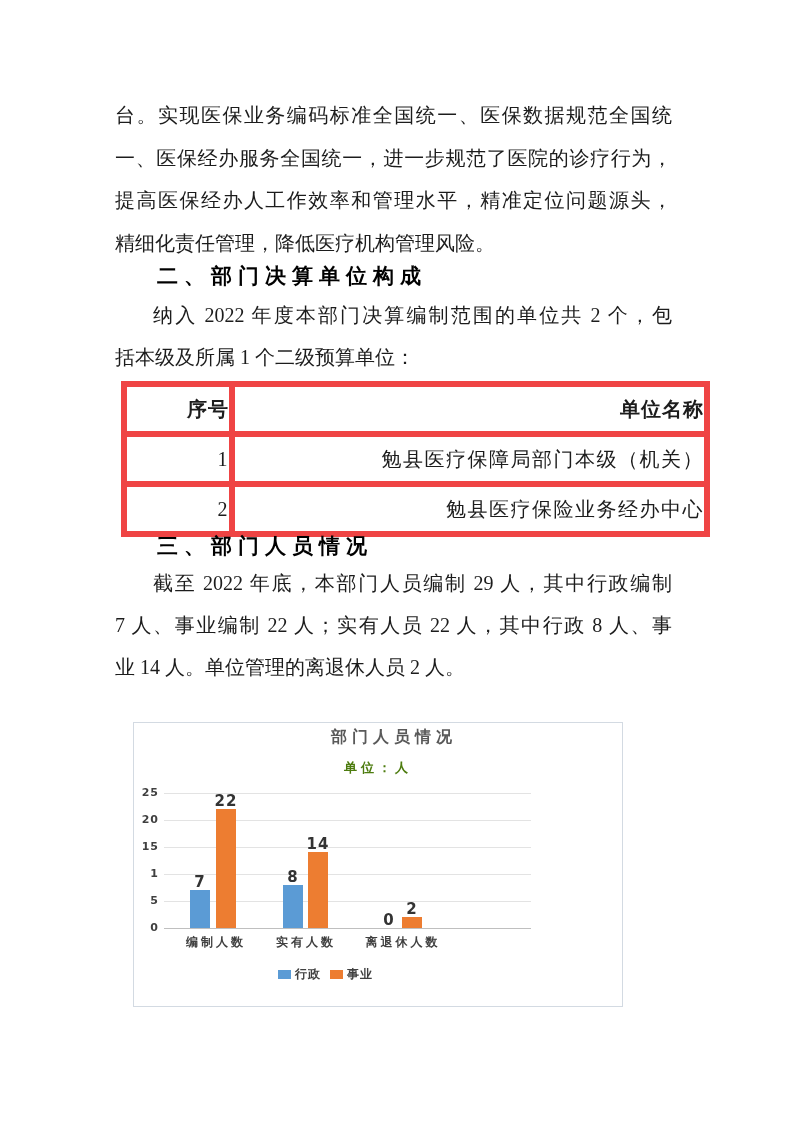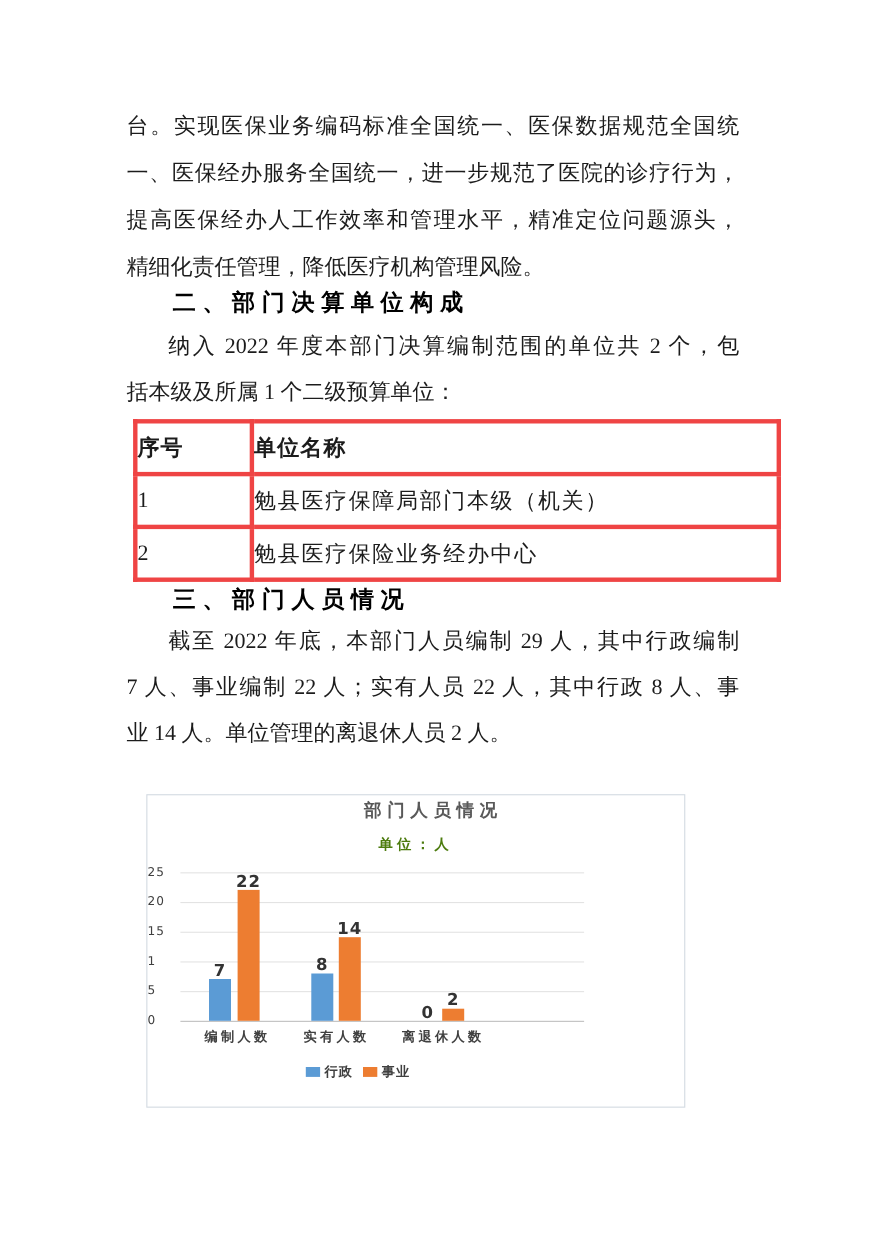--- a/index.html
+++ b/index.html
@@ -19,21 +19,21 @@
     position:absolute;left:157px;margin:0;
     font-family:"Liberation Sans","DejaVu Sans",sans-serif;
     font-weight:bold;font-size:21px;letter-spacing:6px;color:#000;line-height:26px;
   }
   
   .unit-table{
     position:absolute;left:121px;top:381px;width:589px;
     border-collapse:collapse;table-layout:fixed;
   }
   .unit-table th,.unit-table td{
-    border:4px solid #ef4444;text-align:left;vertical-align:middle;
+    border:6px solid #ef4444;text-align:right;vertical-align:middle;
     height:44px;padding:0;
   }
   .unit-table th{
     font-family:"Liberation Sans","DejaVu Sans",sans-serif;
     font-weight:bold;font-size:20px;letter-spacing:1px;
   }
   .unit-table td{font-size:20px;letter-spacing:1.5px;font-weight:normal;}
   .unit-table .col-no{width:102px;}
   
   .chart{
@@ -45,22 +45,22 @@
     position:absolute;top:4px;left:16px;width:100%;text-align:center;
     font-size:16px;font-weight:bold;letter-spacing:5px;color:#595959;
   }
   .chart-subtitle{
     position:absolute;top:36px;left:0;width:100%;text-align:center;
     font-size:13px;font-weight:bold;letter-spacing:4px;color:#4d7c0f;
   }
   .gridline{position:absolute;height:1px;background:#e3e3e3;}
   .gridline.axis{background:#bfbfbf;}
   .y-tick{
-    position:absolute;left:0;width:25px;text-align:left;
-    font-size:11px;font-weight:normal;color:#404040;letter-spacing:1px;
+    position:absolute;left:0;width:25px;text-align:right;
+    font-size:11px;font-weight:bold;color:#404040;letter-spacing:1px;
   }
   .bar{position:absolute;}
   .bar-label{
     position:absolute;width:30px;text-align:center;
     font-size:15px;font-weight:bold;color:#333;letter-spacing:1px;
   }
   .cat-label{
     position:absolute;width:120px;text-align:center;
     font-size:12px;font-weight:bold;color:#404040;letter-spacing:3px;
   }

